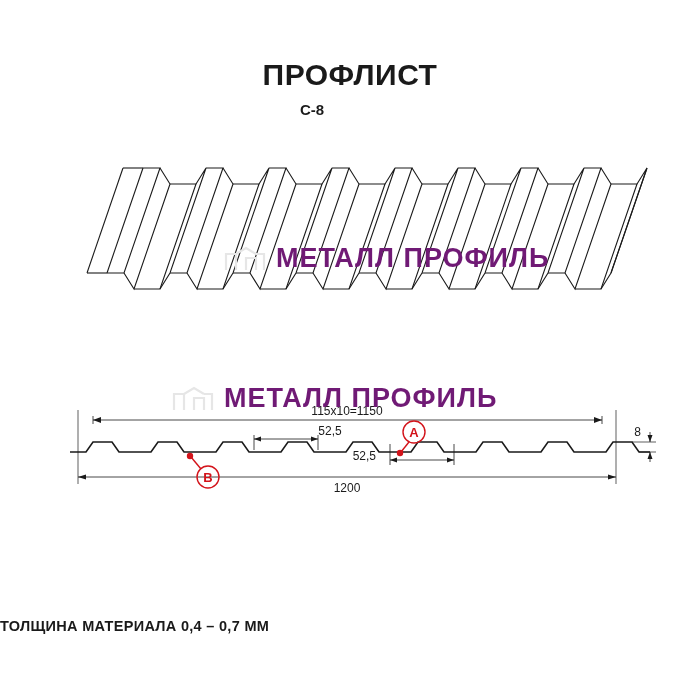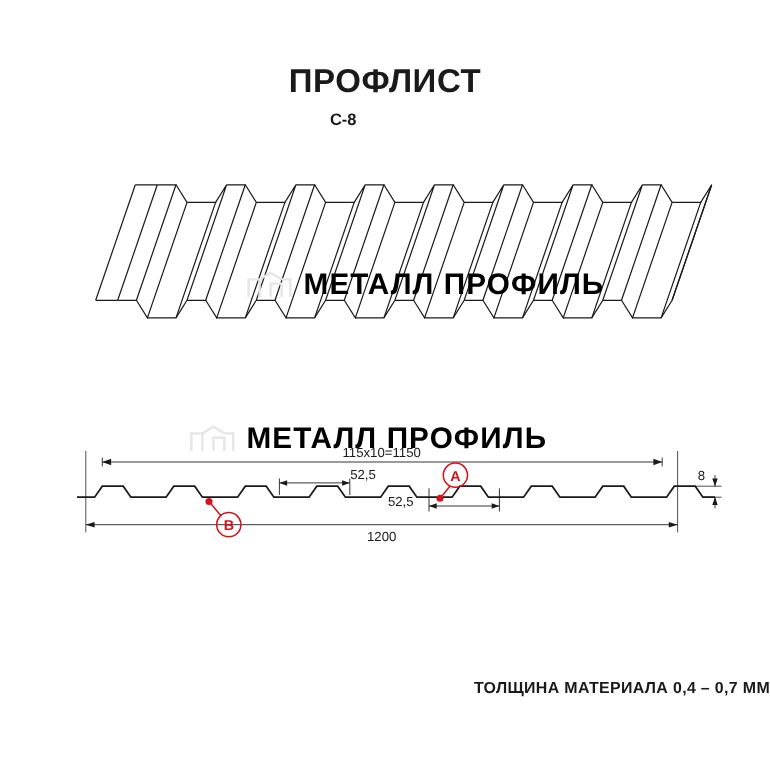--- a/index.html
+++ b/index.html
@@ -54,31 +54,31 @@
     top: 372px;
     left: 60px;
     width: 600px;
     height: 140px;
   }
   .footnote {
     position: absolute;
     top: 618px;
     left: 0;
     width: 700px;
-    text-align: right;
+    text-align: left;
     font-size: 14.5px;
     font-weight: bold;
     letter-spacing: 0.3px;
     color: #1a1a1a;
   }
   .watermark {
     position: absolute;
     pointer-events: none;
     user-select: none;
-    color: #000000;
+    color: #701a75;
     font-weight: bold;
     white-space: nowrap;
   }
   .wm1 {
     top: 243px;
     left: 222px;
     font-size: 27px;
     letter-spacing: 1px;
   }
   .wm2 {

